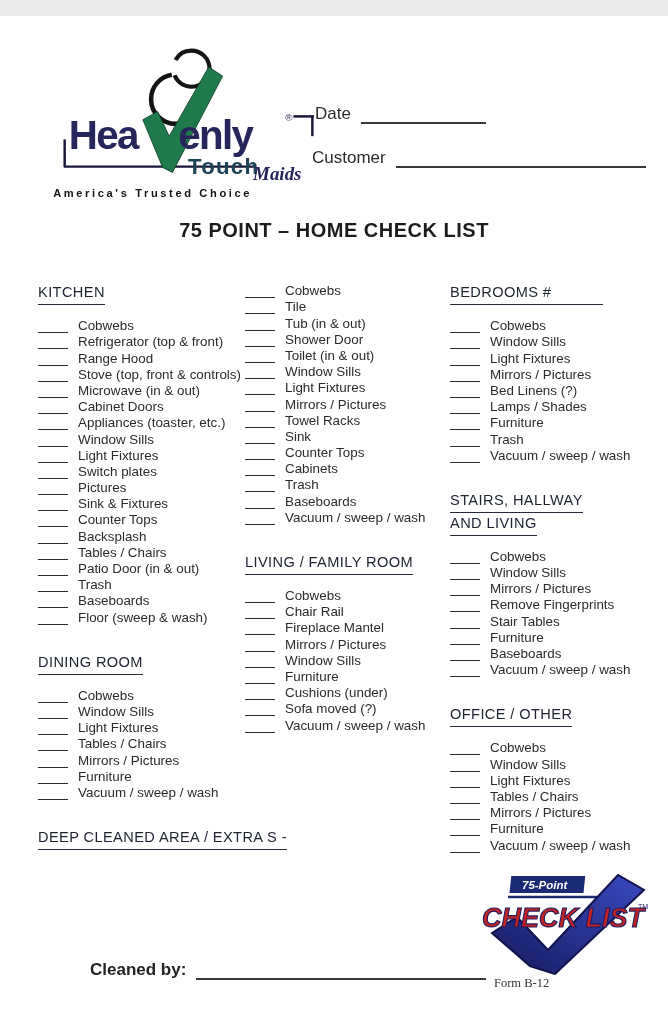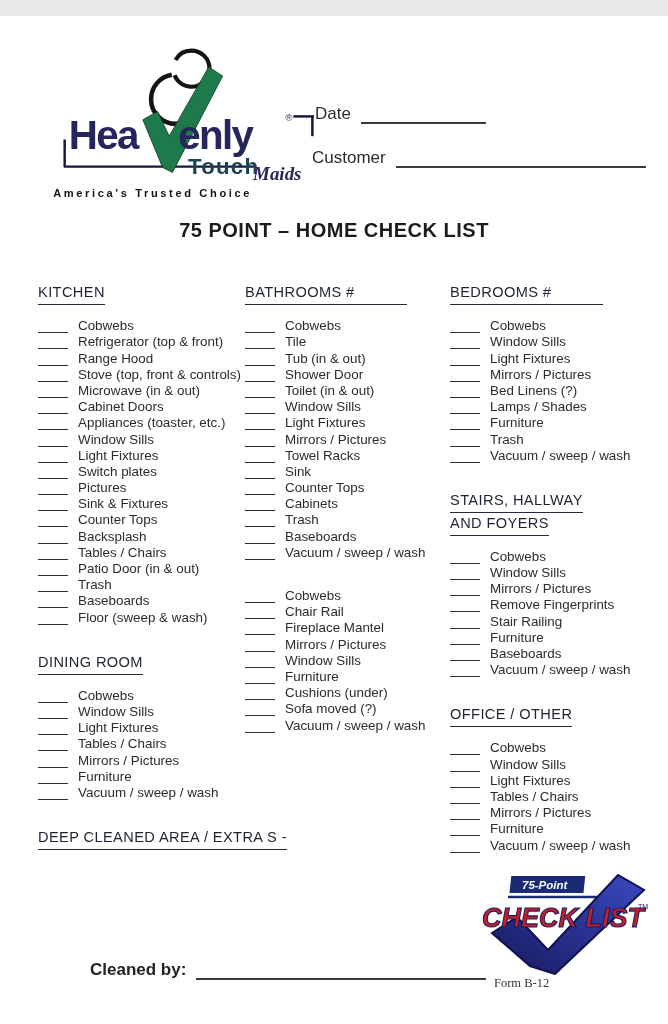--- a/index.html
+++ b/index.html
@@ -240,26 +240,20 @@
         <div class="check-section">
           <div class="section-heading">
             <div class="heading-line-wrap">
               <span class="heading-text">DEEP CLEANED AREA / EXTRA S -</span>
             </div>
           </div>
         </div>
       </div>
       <div class="check-column">
         <div class="check-section">
-          <div class="section-heading">
-            <div class="heading-line-wrap">
-              <span class="heading-text">BATHROOMS #</span>
-              <span class="heading-blank"></span>
-            </div>
-          </div>
           <div class="item-list">
             <div class="check-item">
               <span class="item-blank"></span>
               <span class="item-label">Cobwebs</span>
             </div>
             <div class="check-item">
               <span class="item-blank"></span>
               <span class="item-label">Tile</span>
             </div>
             <div class="check-item">
@@ -310,20 +304,25 @@
               <span class="item-blank"></span>
               <span class="item-label">Baseboards</span>
             </div>
             <div class="check-item">
               <span class="item-blank"></span>
               <span class="item-label">Vacuum / sweep / wash</span>
             </div>
           </div>
         </div>
         <div class="check-section">
+          <div class="section-heading">
+            <div class="heading-line-wrap">
+              <span class="heading-text">LIVING / FAMILY ROOM</span>
+            </div>
+          </div>
           <div class="item-list">
             <div class="check-item">
               <span class="item-blank"></span>
               <span class="item-label">Cobwebs</span>
             </div>
             <div class="check-item">
               <span class="item-blank"></span>
               <span class="item-label">Chair Rail</span>
             </div>
             <div class="check-item">
@@ -403,21 +402,21 @@
               <span class="item-label">Vacuum / sweep / wash</span>
             </div>
           </div>
         </div>
         <div class="check-section">
           <div class="section-heading">
             <div class="heading-line-wrap">
               <span class="heading-text">STAIRS, HALLWAY</span>
             </div>
             <div class="heading-line-wrap">
-              <span class="heading-text">AND FOYERS</span>
+              <span class="heading-text">AND LIVING</span>
             </div>
           </div>
           <div class="item-list">
             <div class="check-item">
               <span class="item-blank"></span>
               <span class="item-label">Cobwebs</span>
             </div>
             <div class="check-item">
               <span class="item-blank"></span>
               <span class="item-label">Window Sills</span>
@@ -425,21 +424,21 @@
             <div class="check-item">
               <span class="item-blank"></span>
               <span class="item-label">Mirrors / Pictures</span>
             </div>
             <div class="check-item">
               <span class="item-blank"></span>
               <span class="item-label">Remove Fingerprints</span>
             </div>
             <div class="check-item">
               <span class="item-blank"></span>
-              <span class="item-label">Stair Railing</span>
+              <span class="item-label">Stair Tables</span>
             </div>
             <div class="check-item">
               <span class="item-blank"></span>
               <span class="item-label">Furniture</span>
             </div>
             <div class="check-item">
               <span class="item-blank"></span>
               <span class="item-label">Baseboards</span>
             </div>
             <div class="check-item">

